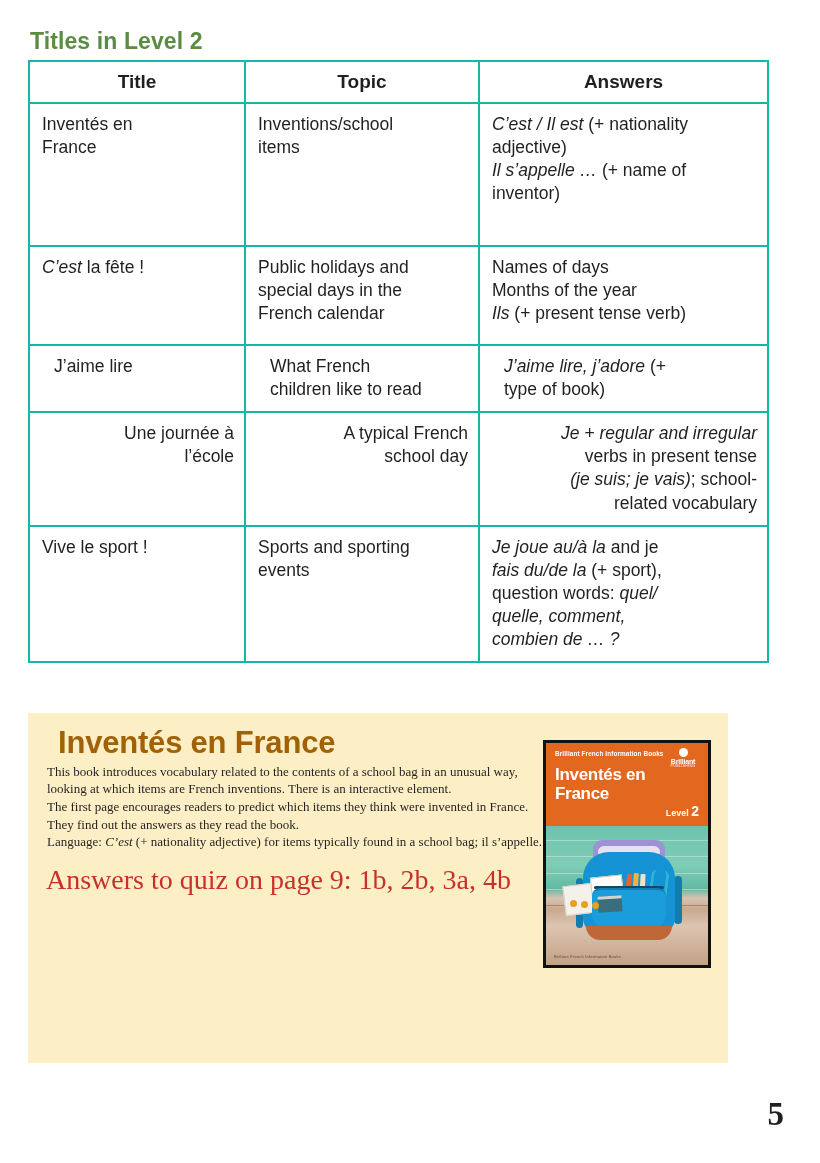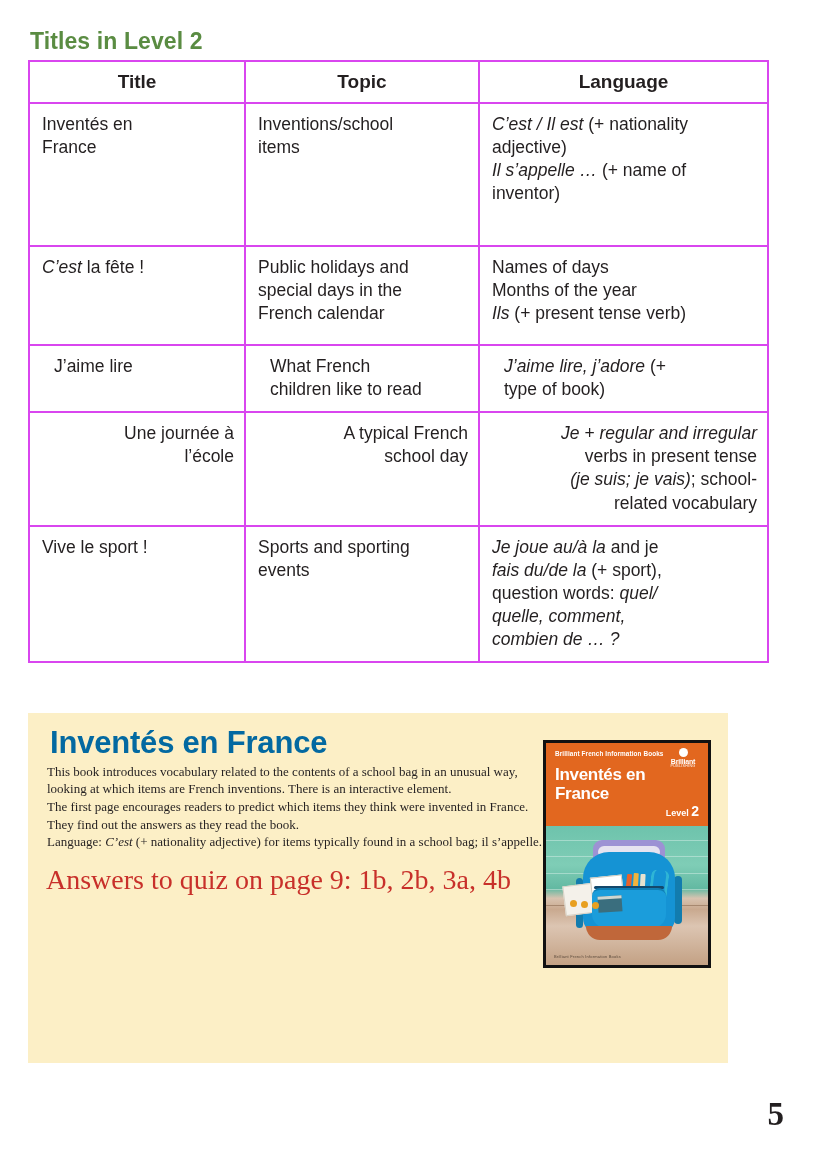--- a/index.html
+++ b/index.html
@@ -30,21 +30,21 @@
   
   .titles-table {
     position: absolute;
     left: 28px;
     top: 60px;
     width: 697px;
     border-collapse: collapse;
     table-layout: fixed;
   }
   .titles-table td, .titles-table th {
-    border: 2px solid #d946ef;
+    border: 2px solid #14b8a6;
     vertical-align: top;
     padding: 9px 10px 10px 12px;
     font-size: 17.5px;
     line-height: 1.32;
     font-weight: normal;
     text-align: left;
   }
   .titles-table th {
     text-align: center;
     font-weight: bold;
@@ -79,23 +79,23 @@
   .feature-inner {
     position: absolute;
     left: 18px;
     top: 14px;
     width: 500px;
   }
   .feature-title {
     font-family: "Liberation Sans", sans-serif;
     font-size: 31px;
     font-weight: bold;
-    color: #0369a1;
+    color: #a16207;
     line-height: 1.05;
-    margin: 0 0 3px 4px;
+    margin: 0 0 3px 12px;
     letter-spacing: -0.2px;
   }
   .feature-body {
     font-family: "Liberation Serif", serif;
     font-size: 13px;
     line-height: 1.36;
     color: #231f20;
     margin: 1px;
   }
   .feature-body .para { margin: 0; }
@@ -375,21 +375,21 @@
 </head>
 <body>
 
 <div class="section-heading">Titles in Level 2</div>
 
 <table class="titles-table">
   <thead>
     <tr>
       <th class="col-title">Title</th>
       <th class="col-topic">Topic</th>
-      <th class="col-lang">Language</th>
+      <th class="col-lang">Answers</th>
     </tr>
   </thead>
   <tbody>
     <tr class="row-1">
       <td>
         <span class="cell-line">Inventés en</span>
         <span class="cell-line">France</span>
       </td>
       <td>
         <span class="cell-line">Inventions/school</span>

